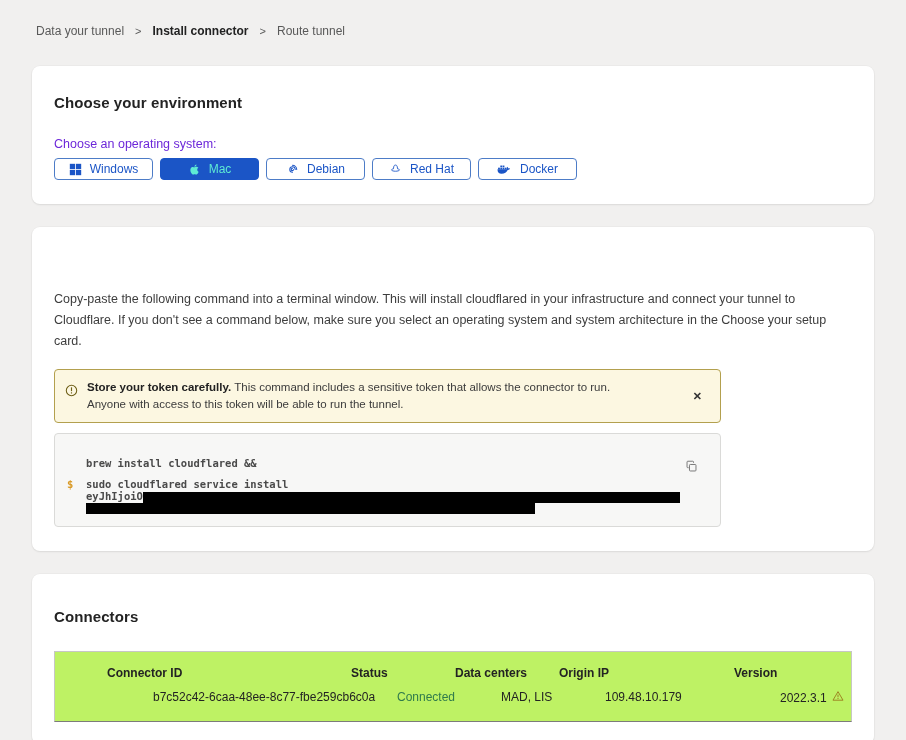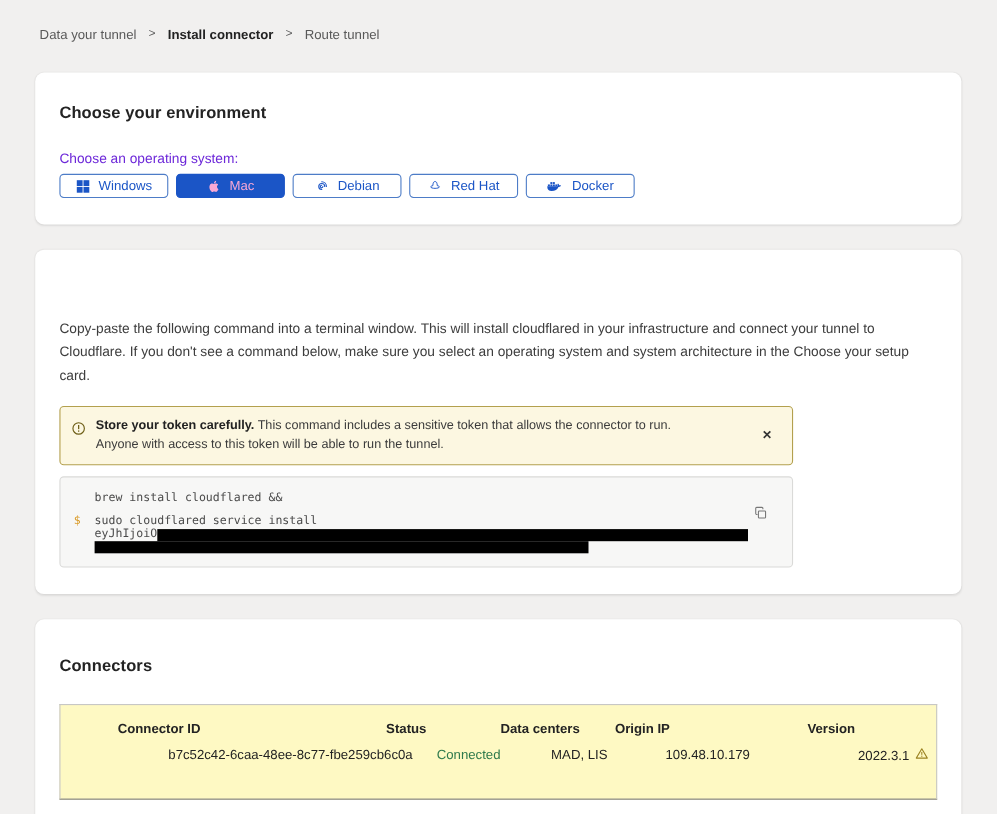--- a/index.html
+++ b/index.html
@@ -47,21 +47,21 @@
     display: flex; align-items: center; justify-content: center; gap: 8px;
     width: 99px; height: 22px;
     background: #fff;
     border: 1px solid #4d7cc7;
     border-radius: 4px;
     color: #1b55c6;
     font-size: 12px;
     font-family: "Liberation Sans", sans-serif;
     cursor: pointer;
   }
-  .os-btn.selected { background: #1b55c6; border-color: #1b55c6; color: #f9a8d4; align-items: center; }
+  .os-btn.selected { background: #1b55c6; border-color: #1b55c6; color: #5eead4; align-items: center; }
   .os-btn svg { display: block; flex: none; }
 
   
   .desc {
     margin-top: 28px;
     font-size: 12.5px;
     line-height: 21px;
     color: #3d3d3d;
     max-width: 796px;
   }
@@ -88,48 +88,49 @@
     font-family: "Liberation Sans", sans-serif;
   }
 
   .terminal {
     position: relative;
     margin-top: 10px;
     width: 667px;
     background: #f7f7f6;
     border: 1px solid #dadad8;
     border-radius: 4px;
-    padding: 11px 12px 12px 12px;
+    padding: 22px 12px 12px 12px;
     font-family: "DejaVu Sans Mono", monospace;
     font-size: 10.5px;
     line-height: 14px;
     color: #4a4a4a;
+    font-weight: bold;
   }
   .t-row { display: flex; }
   .t-row + .t-row { margin-top: 7px; }
   .prompt { flex: none; width: 19px; color: #d99a27; }
   .cmd-body { flex: 1; }
   .token-line { display: flex; align-items: flex-end; height: 12px; }
   .token-line span { flex: none; }
   .redact-bar { background: #000; height: 11px; flex: none; }
   .bar1 { width: 537px; }
   .bar2 { width: 449px; height: 11px; }
   .copy-btn {
     position: absolute; top: 24px; right: 20px;
     background: none; border: none; cursor: pointer; padding: 2px;
     color: #777;
   }
 
   
   .conn-table {
     margin-top: 26px;
-    background: #fef9c3;
+    background: #bef264;
     border: 1px solid #c7c7c5;
     border-bottom: 1px solid #7c7c7a;
-    padding: 14px 10px 32px 52px;
+    padding: 14px 10px 16px 52px;
   }
   .tbl-row {
     display: grid;
     grid-template-columns: 244px 104px 104px 175px 1fr;
     font-size: 12px;
   }
   .tbl-row.head { font-weight: bold; color: #232323; margin-bottom: 10px; }
   .tbl-row.data { color: #232323; margin-left: 46px; }
   .cell-status { color: #2f7a4c; }
   .cell-version { display: flex; align-items: center; gap: 5px; }

